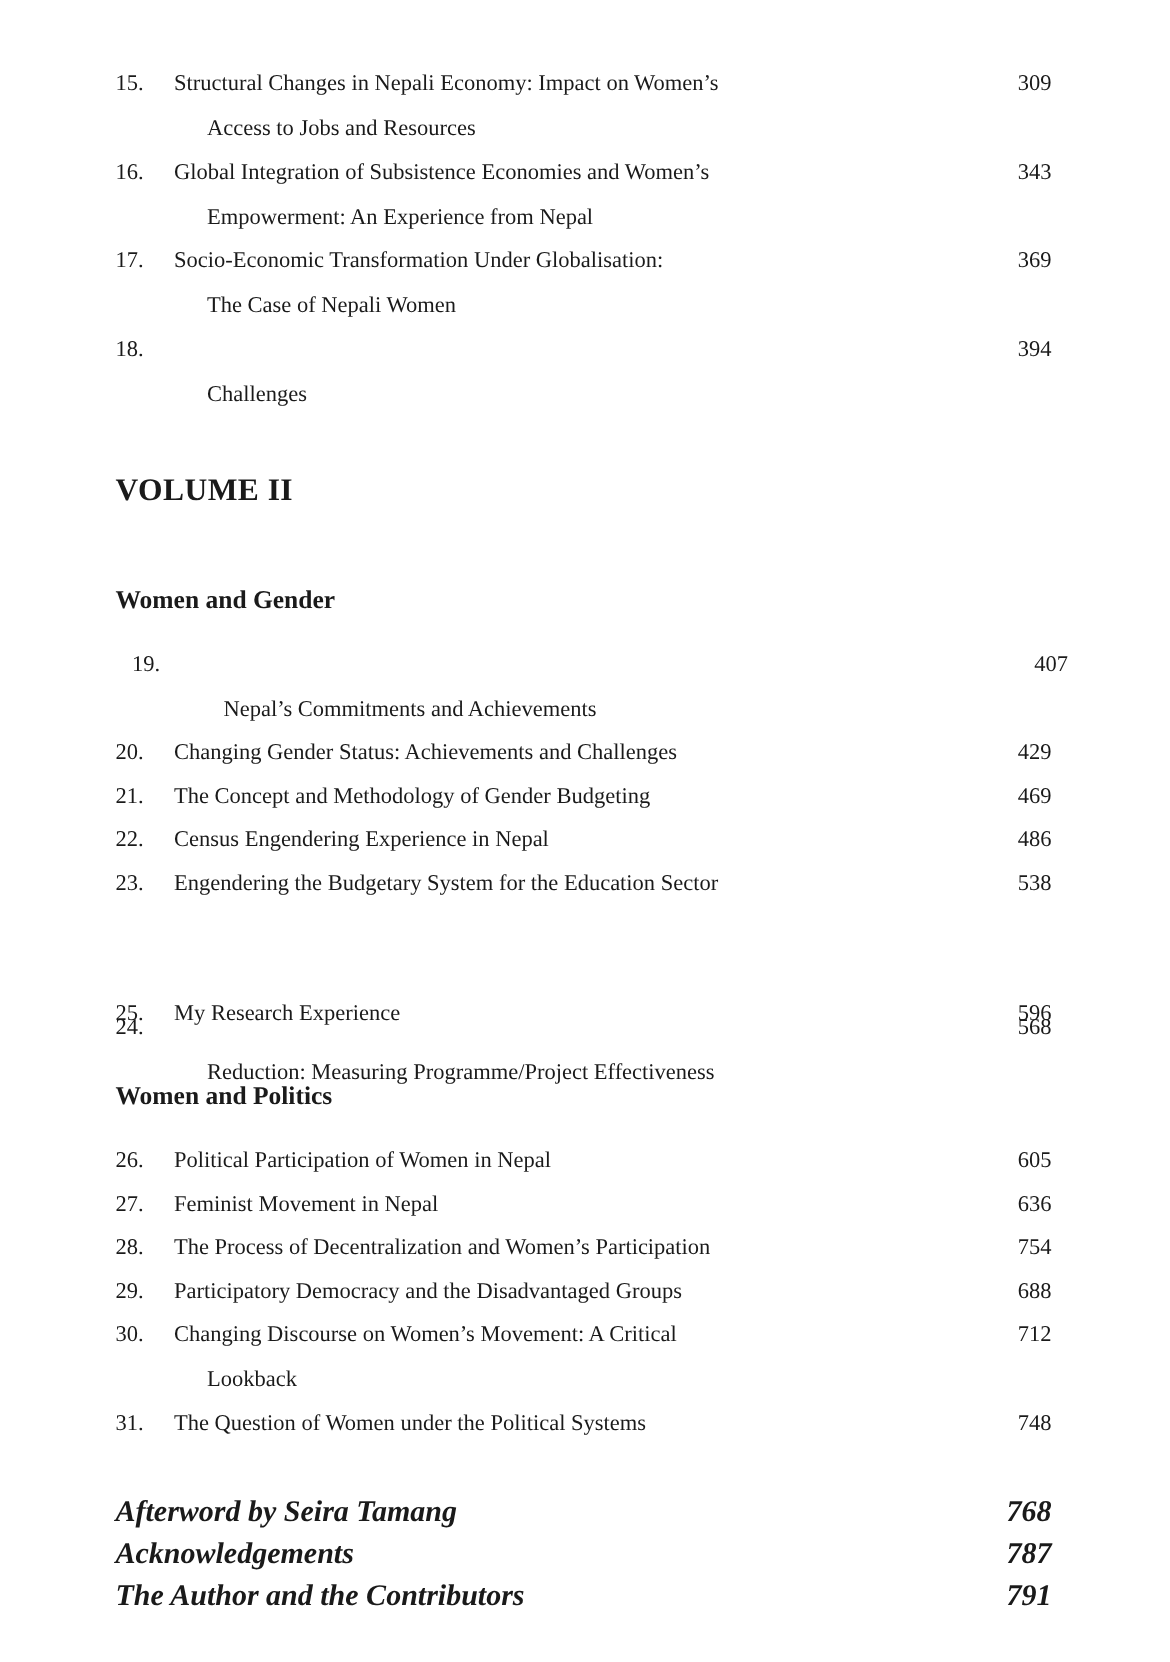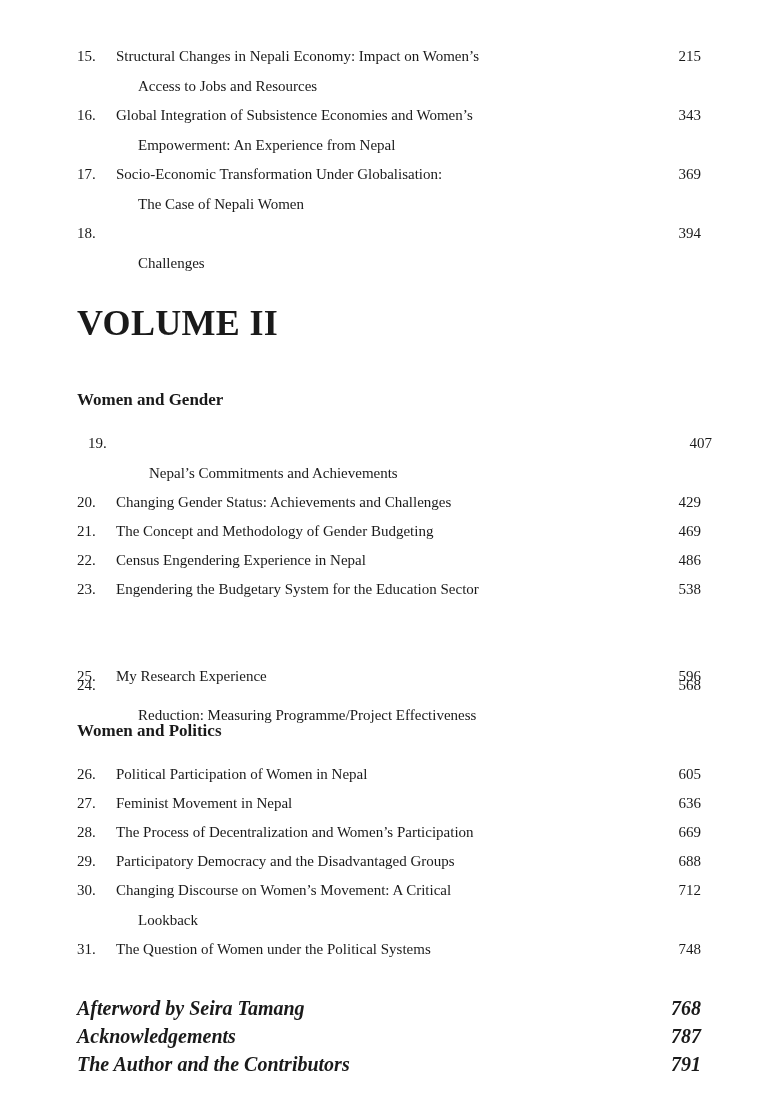--- a/index.html
+++ b/index.html
@@ -5,34 +5,34 @@
   html, body { margin: 0; padding: 0; }
   body {
     width: 780px; height: 1108px; background: #ffffff; position: relative; overflow: hidden;
     font-family: "Liberation Serif", "DejaVu Serif", serif; color: #1a1a1a;
   }
   .entry { position: absolute; left: 0; width: 780px; font-size: 15px; line-height: 29.5px; font-family: Liberation Serif, serif; }
   .num { position: absolute; left: 77px; }
   .title { position: absolute; left: 116px; white-space: nowrap; }
   .cont { position: absolute; left: 138px; white-space: nowrap; }
   .page { position: absolute; right: 79px; }
-  .volume { position: absolute; left: 77px; top: 302px; font-size: 36px; font-weight: bold; letter-spacing: 0.3px; }
+  .volume { position: absolute; left: 77px; top: 314px; font-size: 21px; font-weight: bold; letter-spacing: 0.3px; }
   .section { position: absolute; left: 77px; font-size: 17px; font-weight: bold; }
   .back { position: absolute; left: 0; width: 780px; font-size: 20px; font-style: italic; font-weight: bold; line-height: 28px; }
   .back .label { position: absolute; left: 77px; white-space: nowrap; }
   .back .page { right: 79px; }
 </style>
 </head>
 <body>
 
 <div class="entry" style="top:42px; height:59px;">
   <span class="num">15.</span>
   <span class="title">Structural Changes in Nepali Economy: Impact on Women’s</span>
   <span class="cont" style="top:29.5px;">Access to Jobs and Resources</span>
-  <span class="page">215</span>
+  <span class="page">309</span>
 </div>
 <div class="entry" style="top:101px; height:59px;">
   <span class="num">16.</span>
   <span class="title">Global Integration of Subsistence Economies and Women’s</span>
   <span class="cont" style="top:29.5px;">Empowerment: An Experience from Nepal</span>
   <span class="page">343</span>
 </div>
 <div class="entry" style="top:160px; height:59px;">
   <span class="num">17.</span>
   <span class="title">Socio-Economic Transformation Under Globalisation:</span>
@@ -93,21 +93,21 @@
   <span class="page">605</span>
 </div>
 <div class="entry" style="top:789px;">
   <span class="num">27.</span>
   <span class="title">Feminist Movement in Nepal</span>
   <span class="page">636</span>
 </div>
 <div class="entry" style="top:818px;">
   <span class="num">28.</span>
   <span class="title">The Process of Decentralization and Women’s Participation</span>
-  <span class="page">669</span>
+  <span class="page">754</span>
 </div>
 <div class="entry" style="top:847px;">
   <span class="num">29.</span>
   <span class="title">Participatory Democracy and the Disadvantaged Groups</span>
   <span class="page">688</span>
 </div>
 <div class="entry" style="top:876px; height:59px;">
   <span class="num">30.</span>
   <span class="title">Changing Discourse on Women’s Movement: A Critical</span>
   <span class="cont" style="top:29.5px;">Lookback</span>

